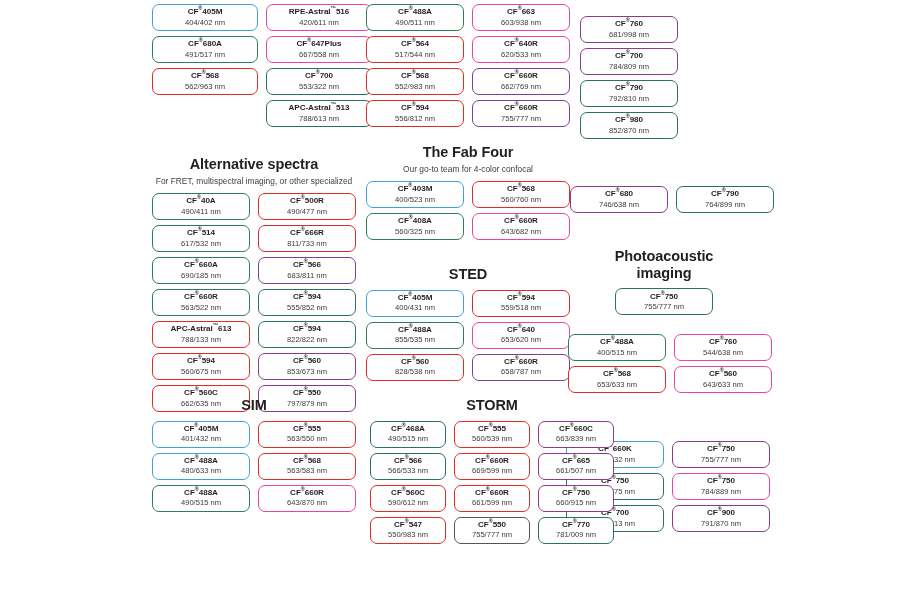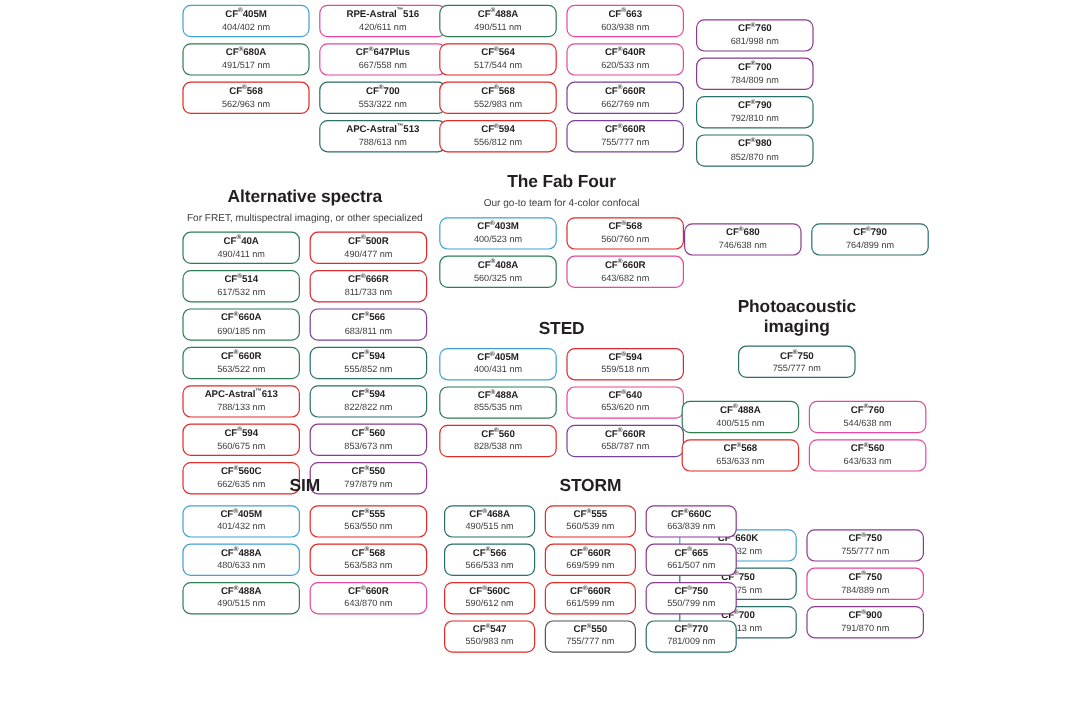--- a/index.html
+++ b/index.html
@@ -462,21 +462,21 @@
           <div class="chip" style="border-color: rgb(138, 58, 143);">
             <div class="nm">CF<sup>®</sup>660C</div>
             <div class="wl">663/839 nm</div>
           </div>
           <div class="chip" style="border-color: rgb(138, 58, 143);">
             <div class="nm">CF<sup>®</sup>665</div>
             <div class="wl">661/507 nm</div>
           </div>
           <div class="chip" style="border-color: rgb(138, 58, 143);">
             <div class="nm">CF<sup>®</sup>750</div>
-            <div class="wl">550/799 nm</div>
+            <div class="wl">660/915 nm</div>
           </div>
           <div class="chip" style="border-color: rgb(43, 111, 107);">
             <div class="nm">CF<sup>®</sup>770</div>
             <div class="wl">781/009 nm</div>
           </div>
         </div>
       </div>
     </div>
 
 </div>

